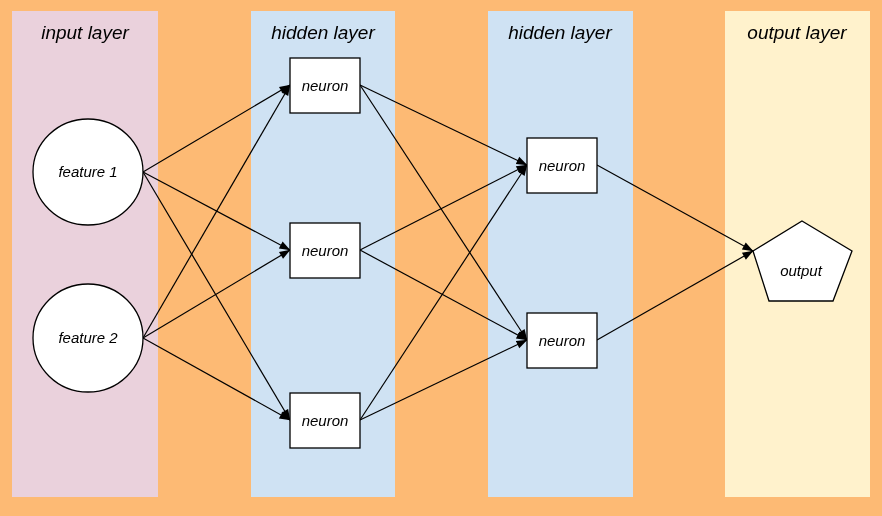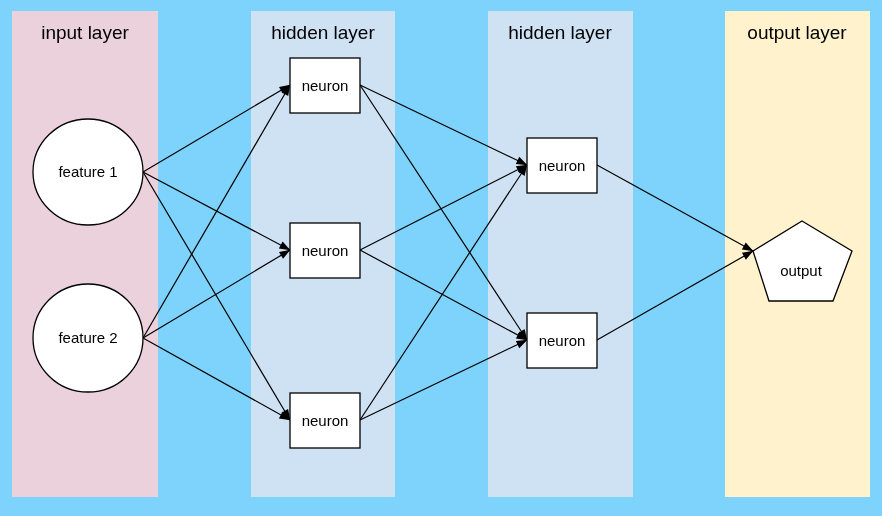--- a/index.html
+++ b/index.html
@@ -4,23 +4,24 @@
 <style>
   html, body {
     margin: 0;
     padding: 0;
     background: #000000;
   }
   .stage {
     position: relative;
     width: 882px;
     height: 516px;
-    background: #7dd3fc;
+    background: #fdba74;
     overflow: hidden;
     font-family: "Liberation Sans", sans-serif;
+    font-style: italic;
   }
   svg { display: block; }
   .band-title {
     font-family: "Liberation Sans", sans-serif;
     font-size: 19px;
     fill: #000000;
   }
   .node-label {
     font-family: "Liberation Sans", sans-serif;
     font-size: 15px;

